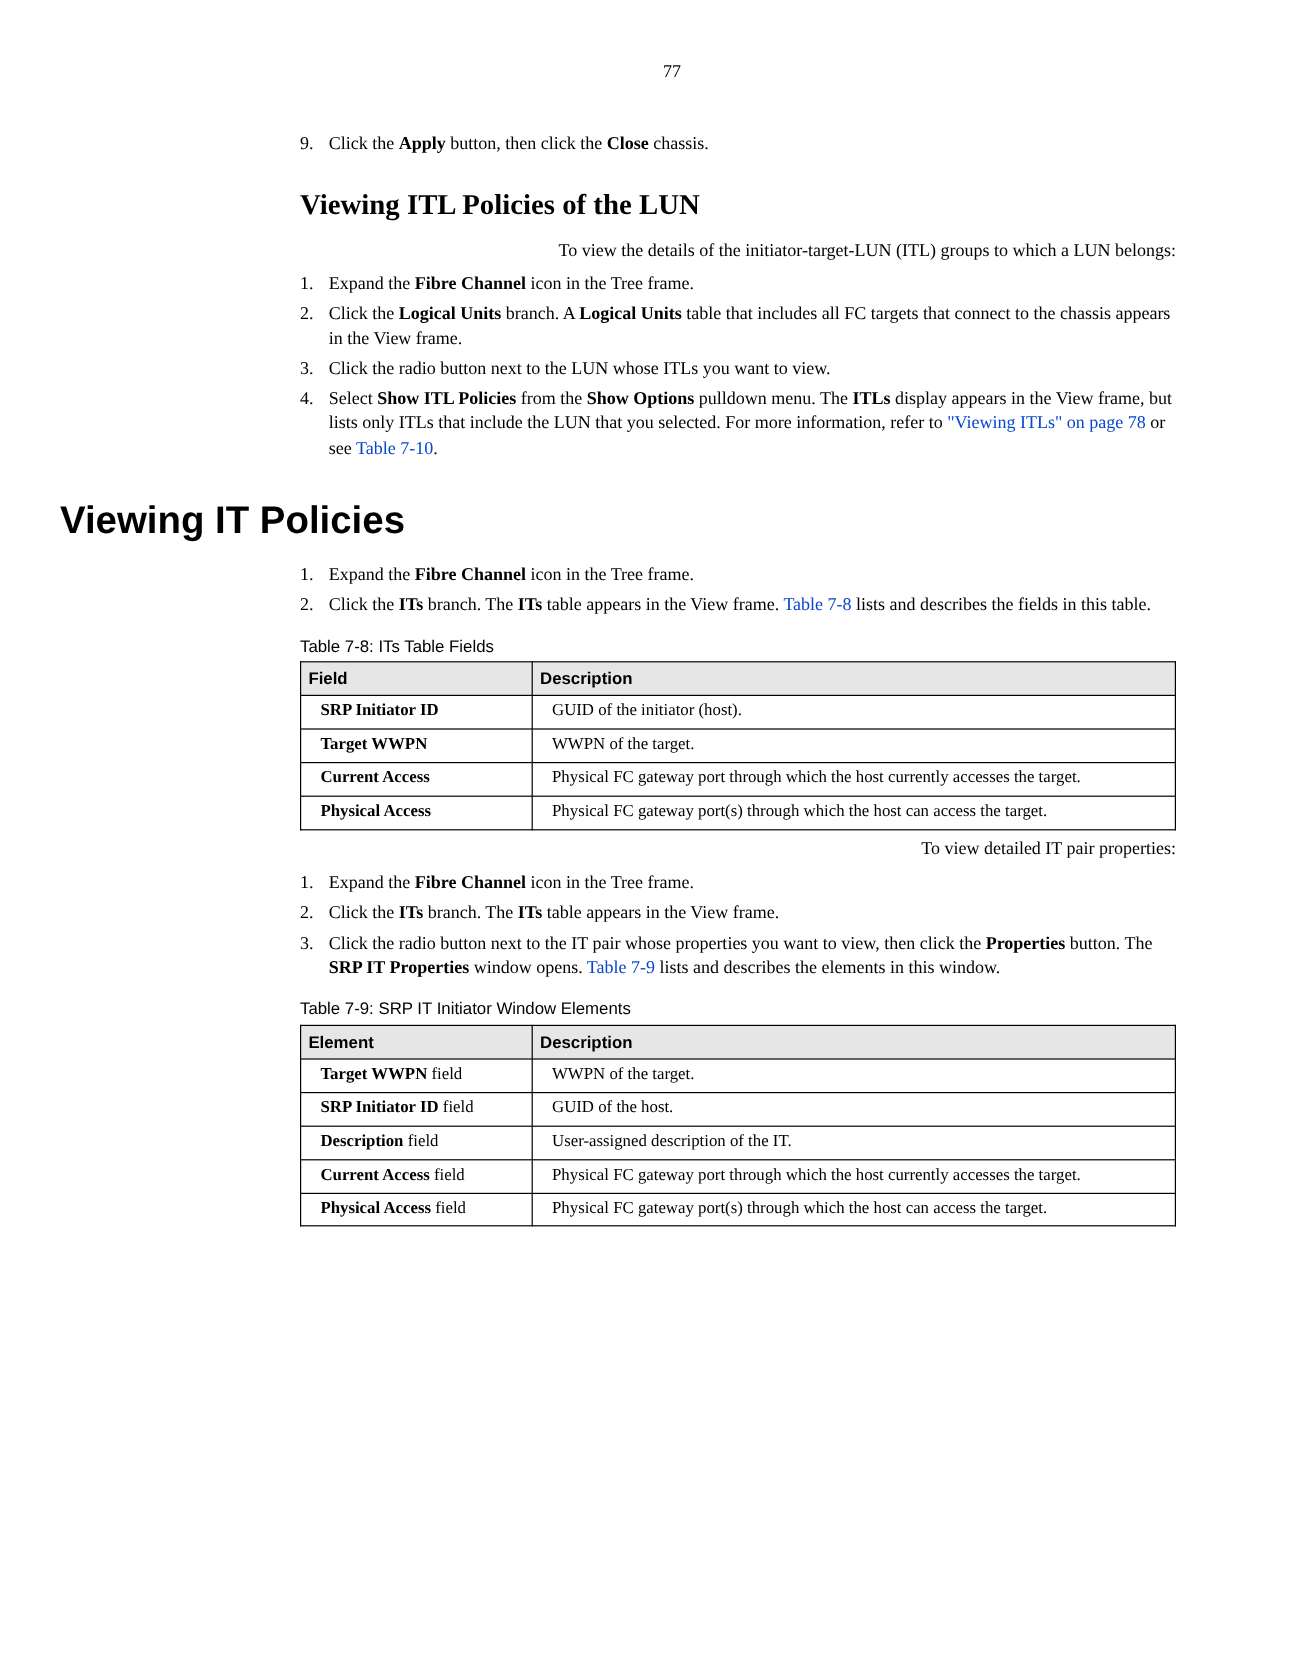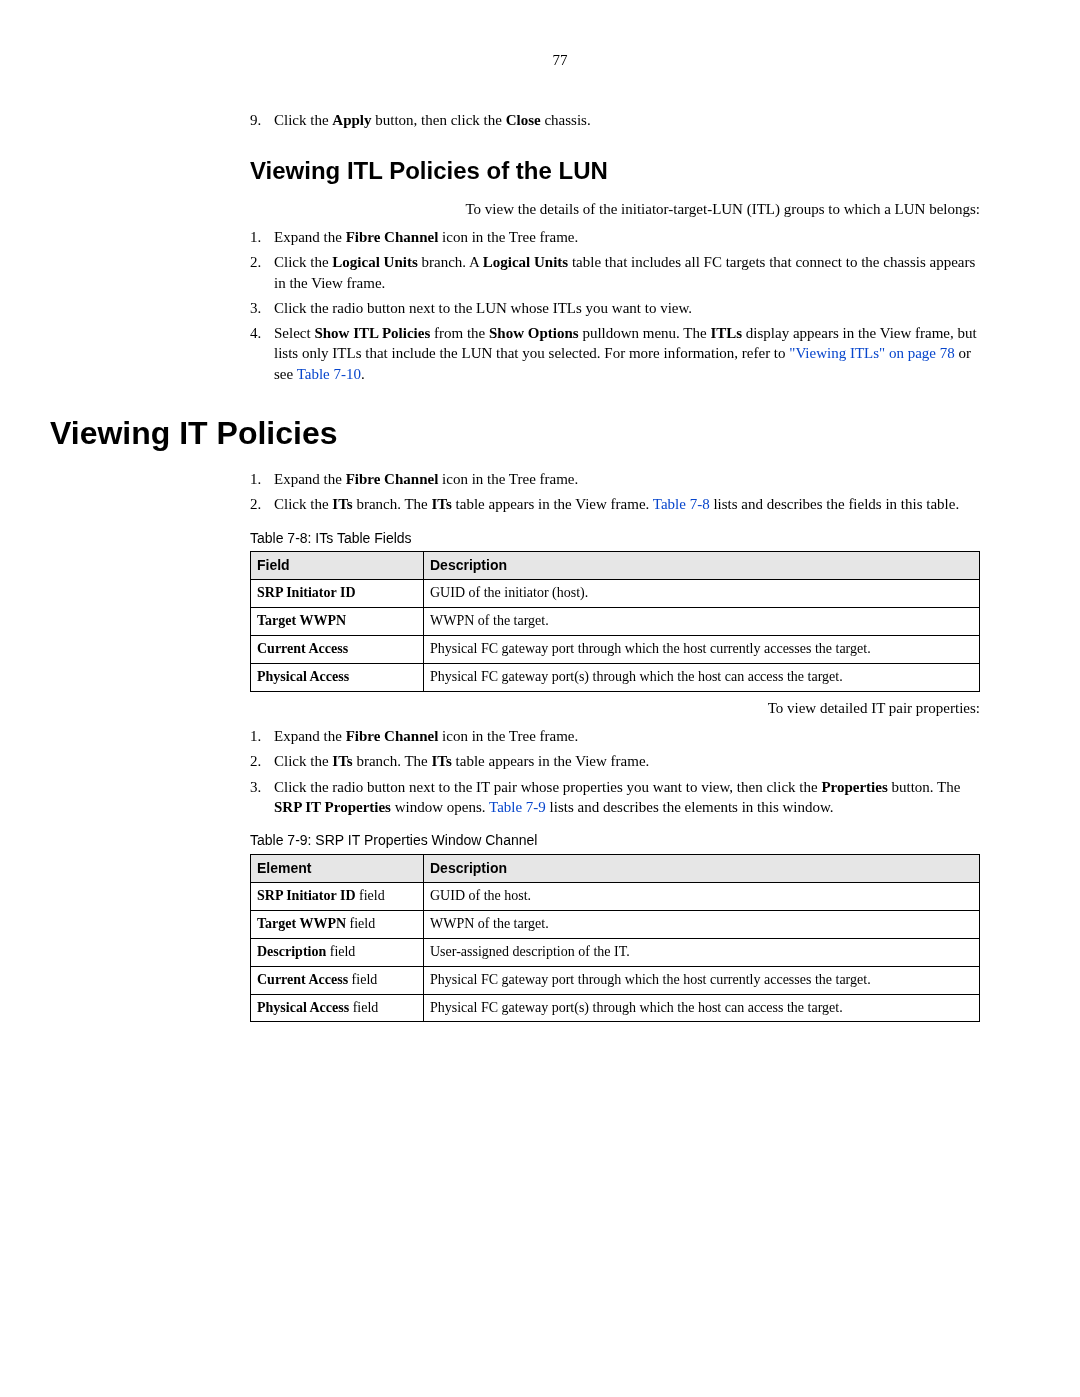--- a/index.html
+++ b/index.html
@@ -16,21 +16,21 @@
     font-size: 15px;
     margin-bottom: 40px;
   }
   .h1 {
     font-family: Arial, Helvetica, sans-serif;
     font-weight: bold;
     font-size: 32px;
     margin: 28px 0 14px -90px;
   }
   .h2 {
-    font-family: Liberation Sans, sans-serif;
+    font-family: Liberation Serif, serif;
     font-weight: bold;
     font-size: 24px;
     margin: 24px 0 12px 0;
   }
   .content {
     margin-left: 110px;
   }
   .body-text {
     margin: 6px 0 8px 0;
     text-align: right;
@@ -69,21 +69,21 @@
   }
   th {
     background: #e6e6e6;
     font-family: Arial, Helvetica, sans-serif;
     text-align: left;
     font-weight: bold;
     padding: 4px 6px;
     border: 1px solid #000;
   }
   td {
-    padding: 4px 6px;
+    padding: 4px 16px;
     border: 1px solid #000;
     vertical-align: top;
   }
   td.field-col {
     width: 160px;
     font-weight: bold;
   }
   td.field-col .normal {
     font-weight: normal;
   }
@@ -177,36 +177,36 @@
     <li>
       <span class="num">2.</span>
       <span class="txt"><span>Click the </span><b>ITs</b><span> branch. The </span><b>ITs</b><span> table appears in the View frame.</span></span>
     </li>
     <li>
       <span class="num">3.</span>
       <span class="txt"><span>Click the radio button next to the IT pair whose properties you want to view, then click the </span><b>Properties</b><span> button. The </span><b>SRP IT Properties</b><span> window opens. </span><span class="xref">Table 7-9</span><span> lists and describes the elements in this window.</span></span>
     </li>
   </ol>
 
-  <div class="table-caption"><span class="bold">Table 7-9:</span><span> SRP IT Properties Window Channel</span></div>
+  <div class="table-caption"><span class="bold">Table 7-9:</span><span> SRP IT Initiator Window Elements</span></div>
   <table>
     <thead>
       <tr>
         <th>Element</th>
         <th>Description</th>
       </tr>
     </thead>
     <tbody>
       <tr>
+          <td class="field-col"><span>Target WWPN</span><span class="normal"> field</span></td>
+          <td>WWPN of the target.</td>
+        </tr>
+      <tr>
           <td class="field-col"><span>SRP Initiator ID</span><span class="normal"> field</span></td>
           <td>GUID of the host.</td>
-        </tr>
-      <tr>
-          <td class="field-col"><span>Target WWPN</span><span class="normal"> field</span></td>
-          <td>WWPN of the target.</td>
         </tr>
       <tr>
           <td class="field-col"><span>Description</span><span class="normal"> field</span></td>
           <td>User-assigned description of the IT.</td>
         </tr>
       <tr>
           <td class="field-col"><span>Current Access</span><span class="normal"> field</span></td>
           <td>Physical FC gateway port through which the host currently accesses the target.</td>
         </tr>
       <tr>

